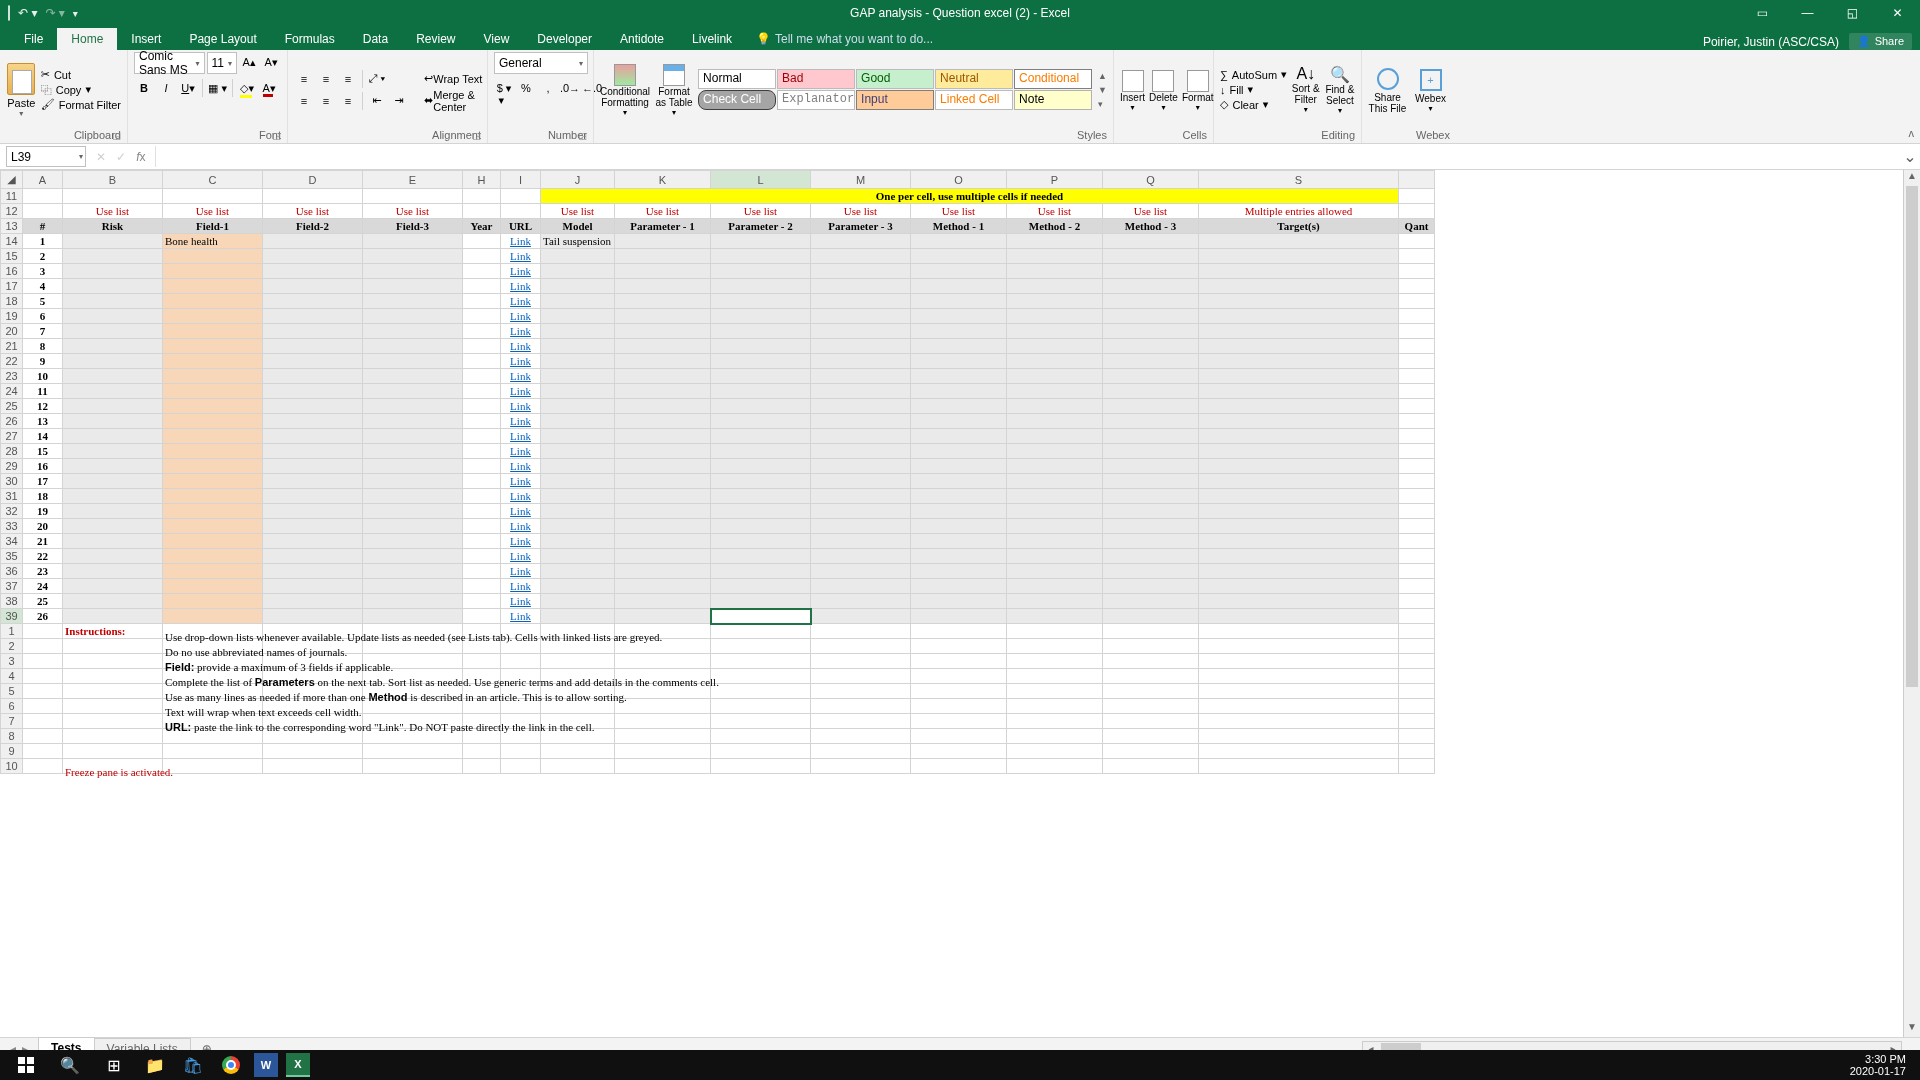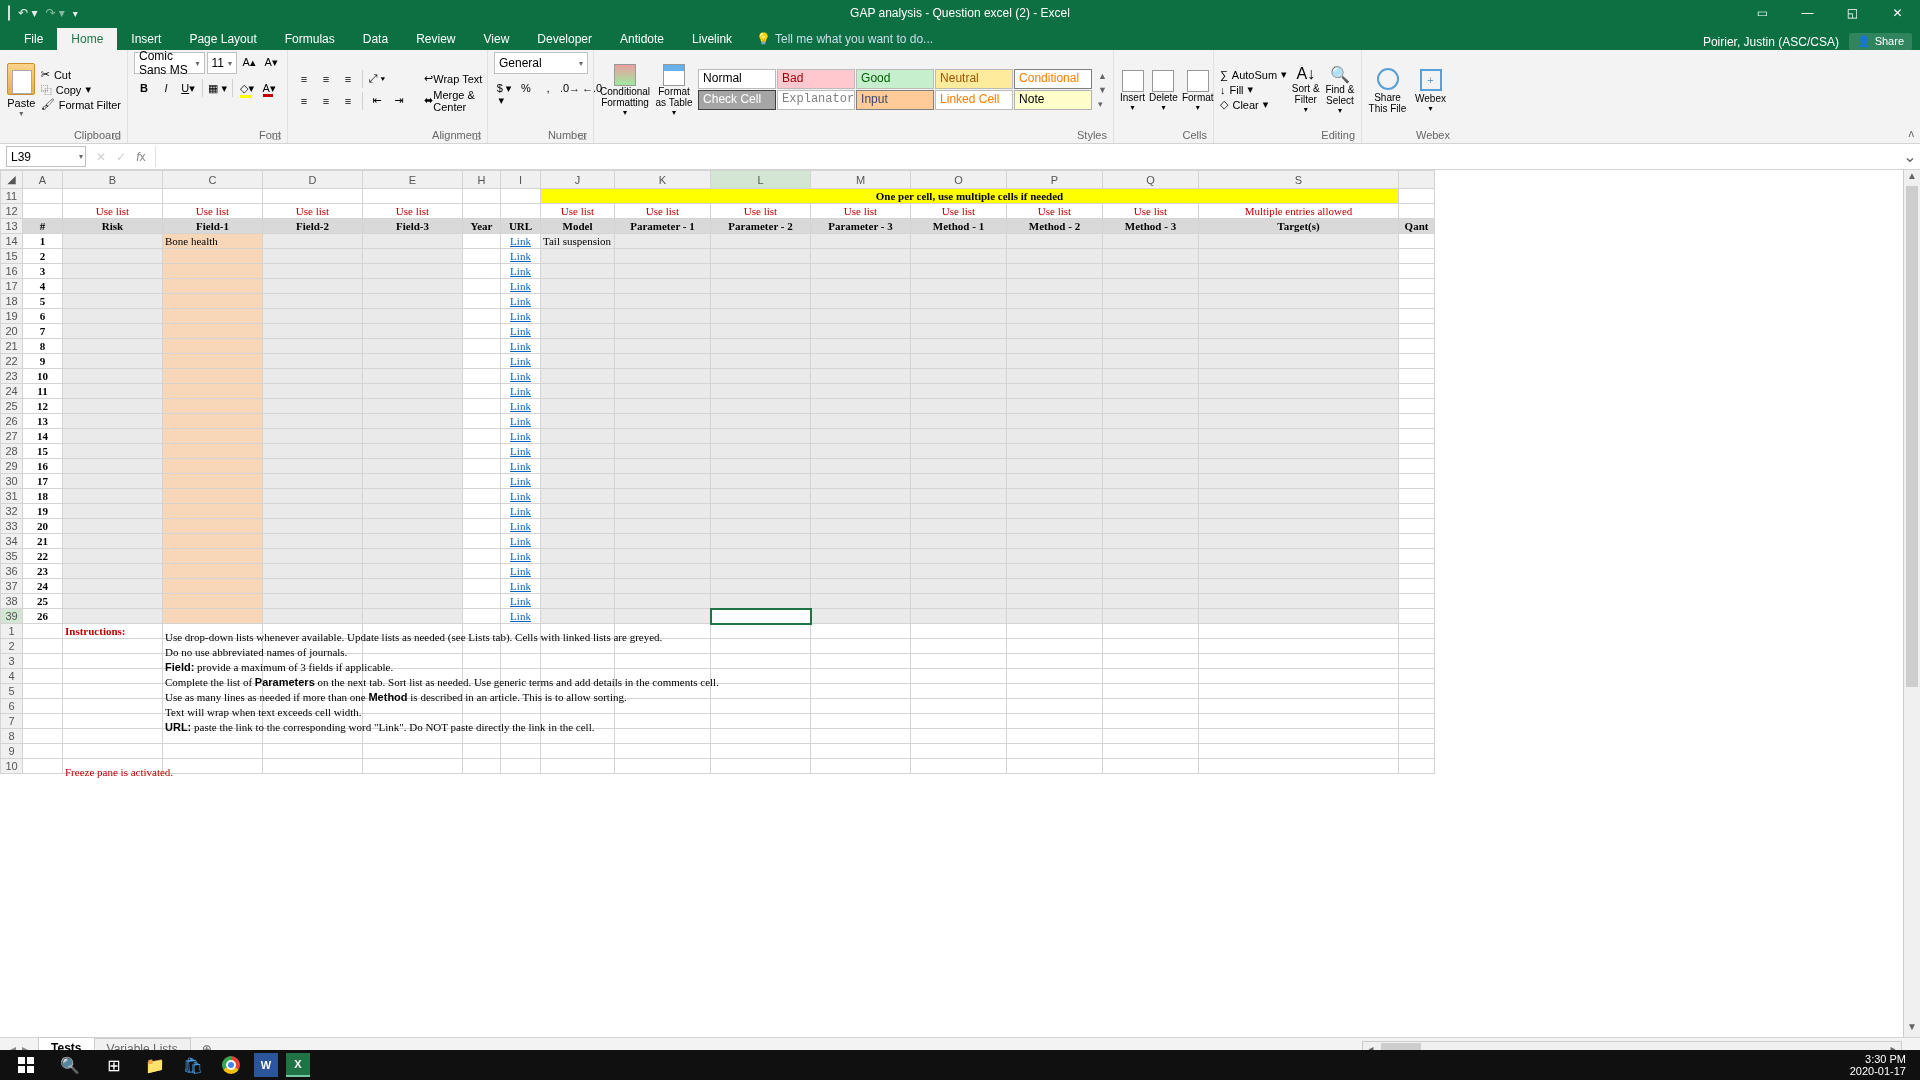--- a/index.html
+++ b/index.html
@@ -274,21 +274,21 @@
         <div class="icn2" style="background:#fff;border:1px solid #999;background-image:linear-gradient(#6ab0e8 0 30%,transparent 30%)"></div>
         <div style="font-size:10px;line-height:1.1">Format as Table</div>
           <div style="font-size:8px">▾</div>
       </div>
       <div id="style-gallery" class="style-gallery">
           <div class="style-cell" style="background: rgb(255, 255, 255); color: rgb(0, 0, 0); border-color: rgb(187, 187, 187);">Normal</div>
           <div class="style-cell" style="background: rgb(255, 199, 206); color: rgb(156, 0, 6); border-color: rgb(187, 187, 187);">Bad</div>
           <div class="style-cell" style="background: rgb(198, 239, 206); color: rgb(0, 97, 0); border-color: rgb(187, 187, 187);">Good</div>
           <div class="style-cell" style="background: rgb(255, 235, 156); color: rgb(156, 87, 0); border-color: rgb(187, 187, 187);">Neutral</div>
           <div class="style-cell" style="background: rgb(255, 255, 255); color: rgb(250, 125, 0); border-color: rgb(127, 127, 127);">Conditional</div>
-          <div class="style-cell" style="background: rgb(165, 165, 165); color: rgb(255, 255, 255); border-color: rgb(63, 63, 63);">Check Cell</div>
+          <div class="style-cell" style="background: rgb(165, 165, 165); color: rgb(255, 255, 255); border-color: rgb(63, 63, 63); border-radius: 8px;">Check Cell</div>
           <div class="style-cell" style="background: rgb(255, 255, 255); color: rgb(127, 127, 127); border-color: rgb(187, 187, 187); font-family: Liberation Mono, monospace;">Explanatory ...</div>
           <div class="style-cell" style="background: rgb(255, 204, 153); color: rgb(63, 63, 118); border-color: rgb(127, 127, 127);">Input</div>
           <div class="style-cell" style="background: rgb(255, 255, 255); color: rgb(250, 125, 0); border-color: rgb(187, 187, 187);">Linked Cell</div>
           <div class="style-cell" style="background: rgb(255, 255, 204); color: rgb(0, 0, 0); border-color: rgb(178, 178, 178);">Note</div>
         </div>
       <div style="display:flex;flex-direction:column;justify-content:space-around;height:42px;margin-left:2px;color:#666;font-size:9px">
         <div>▲</div>
         <div>▼</div>
         <div>▾</div>
       </div>

